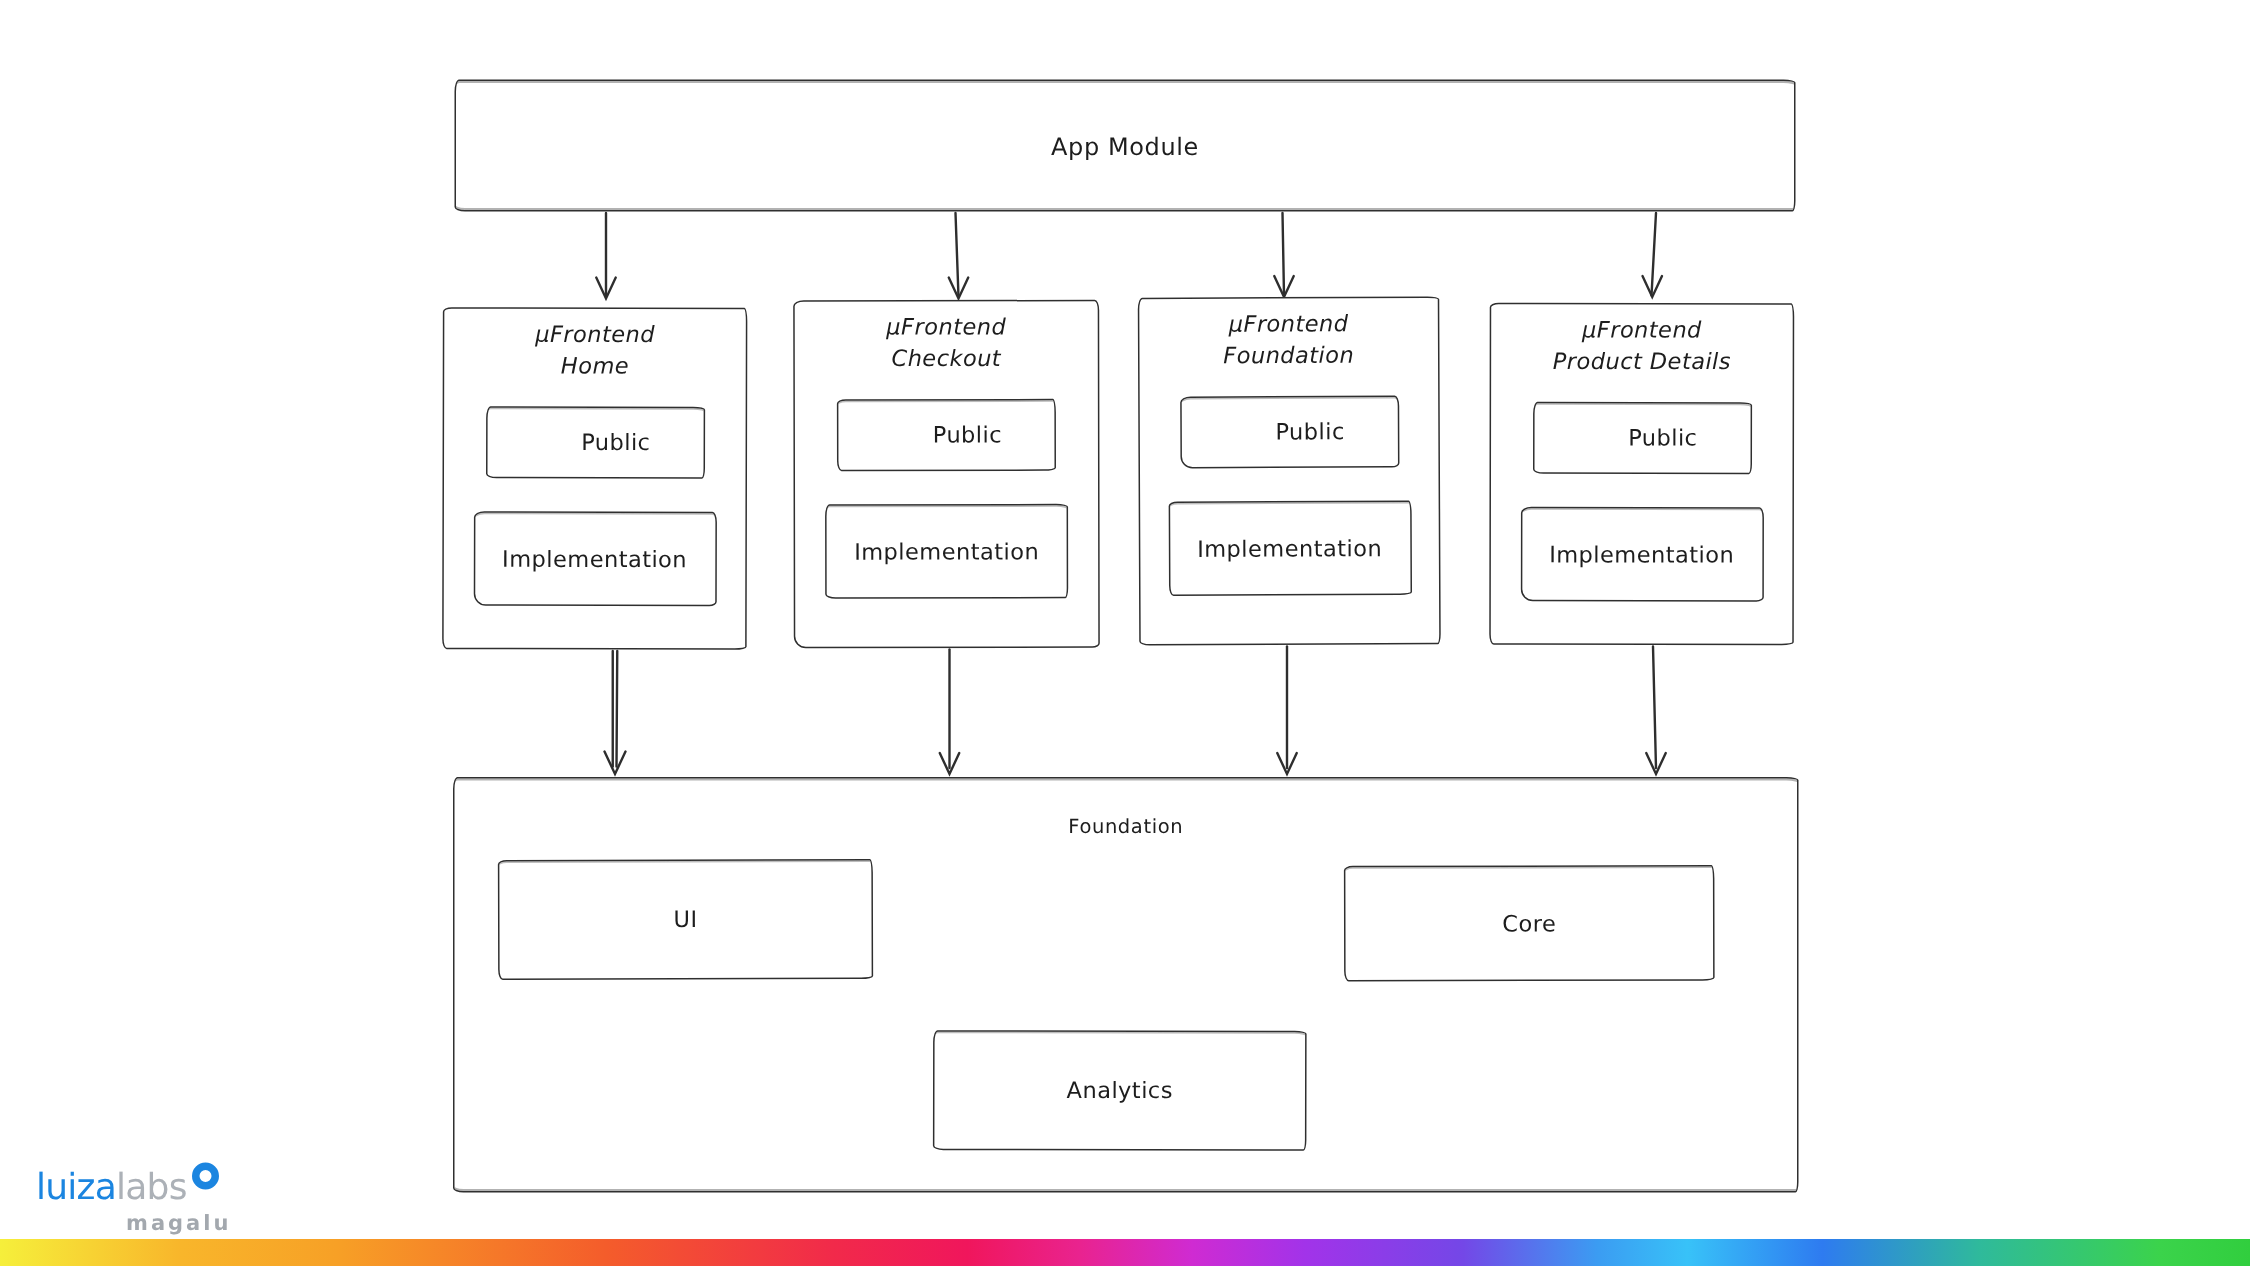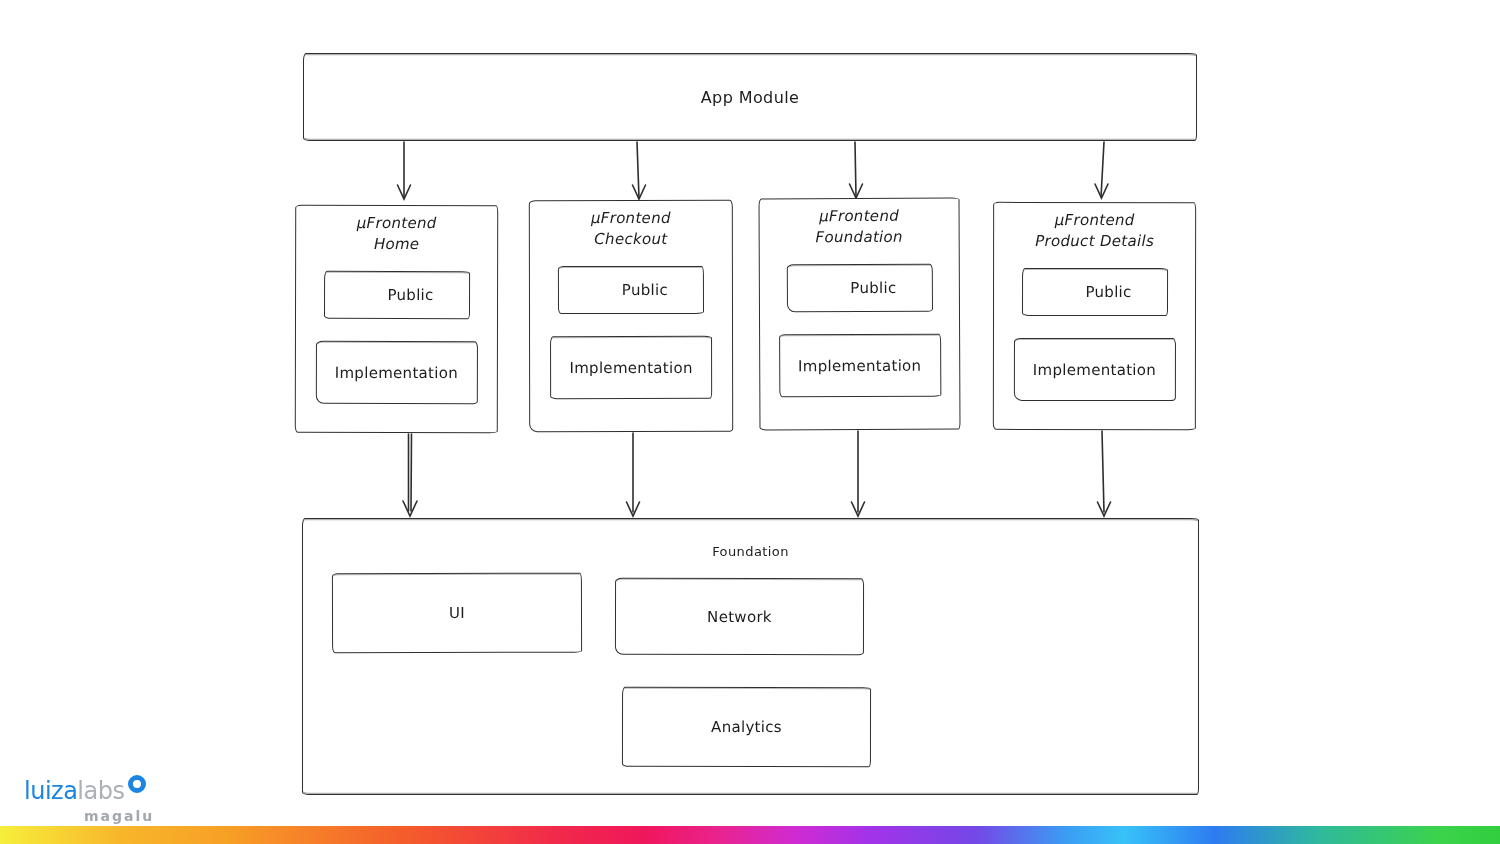--- a/index.html
+++ b/index.html
@@ -152,22 +152,22 @@
     <div class="inner impl sk3">
       <span>Implementation</span>
     </div>
   </div>
 
   <div class="box foundation sk2 dbl">
     <div class="f-title">Foundation</div>
     <div class="fbox f-ui sk1">
       <span>UI</span>
     </div>
-    <div class="fbox f-net sk3">
-      <span>Network</span>
+    <div class="fbox f-core sk1">
+      <span>Core</span>
     </div>
     <div class="fbox f-ana sk2">
       <span>Analytics</span>
     </div>
   </div>
 
   <div class="logo">
     <div class="logo-text">
       <span class="luiza" style="color: rgb(27, 133, 224);">luiza</span><span class="labs" style="color: rgb(172, 177, 183);">labs</span>
       <span class="donut"></span>

